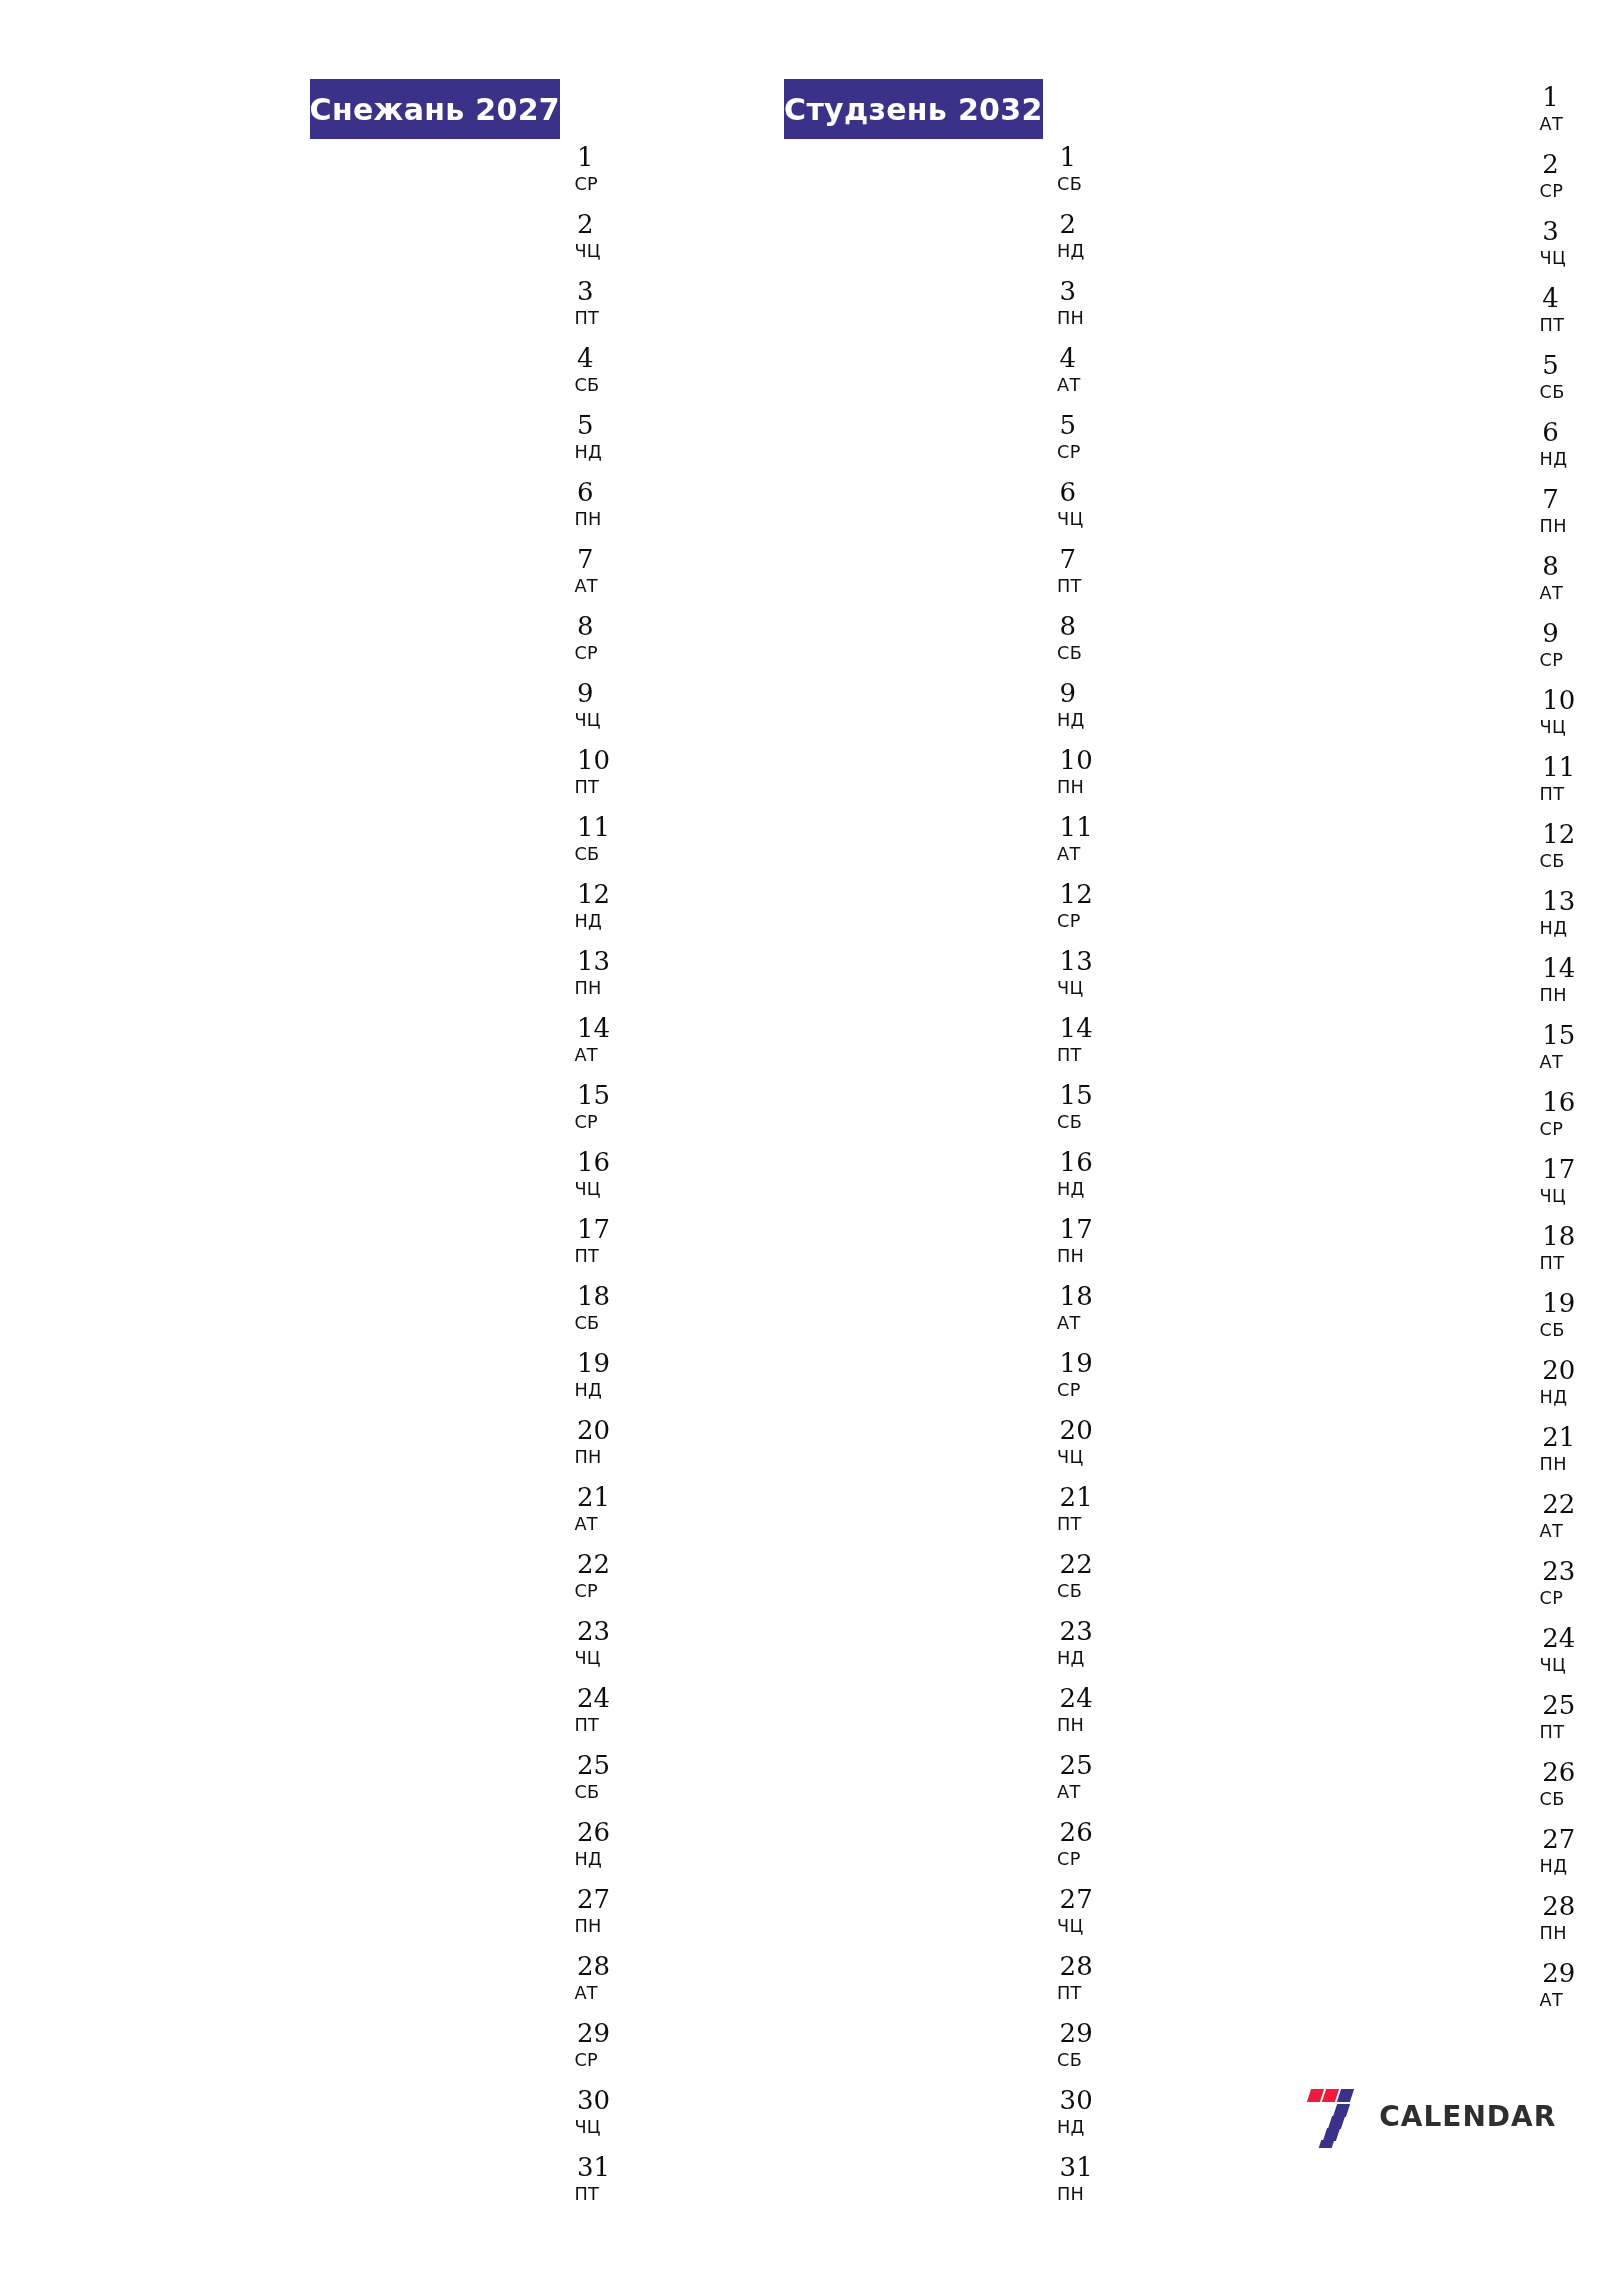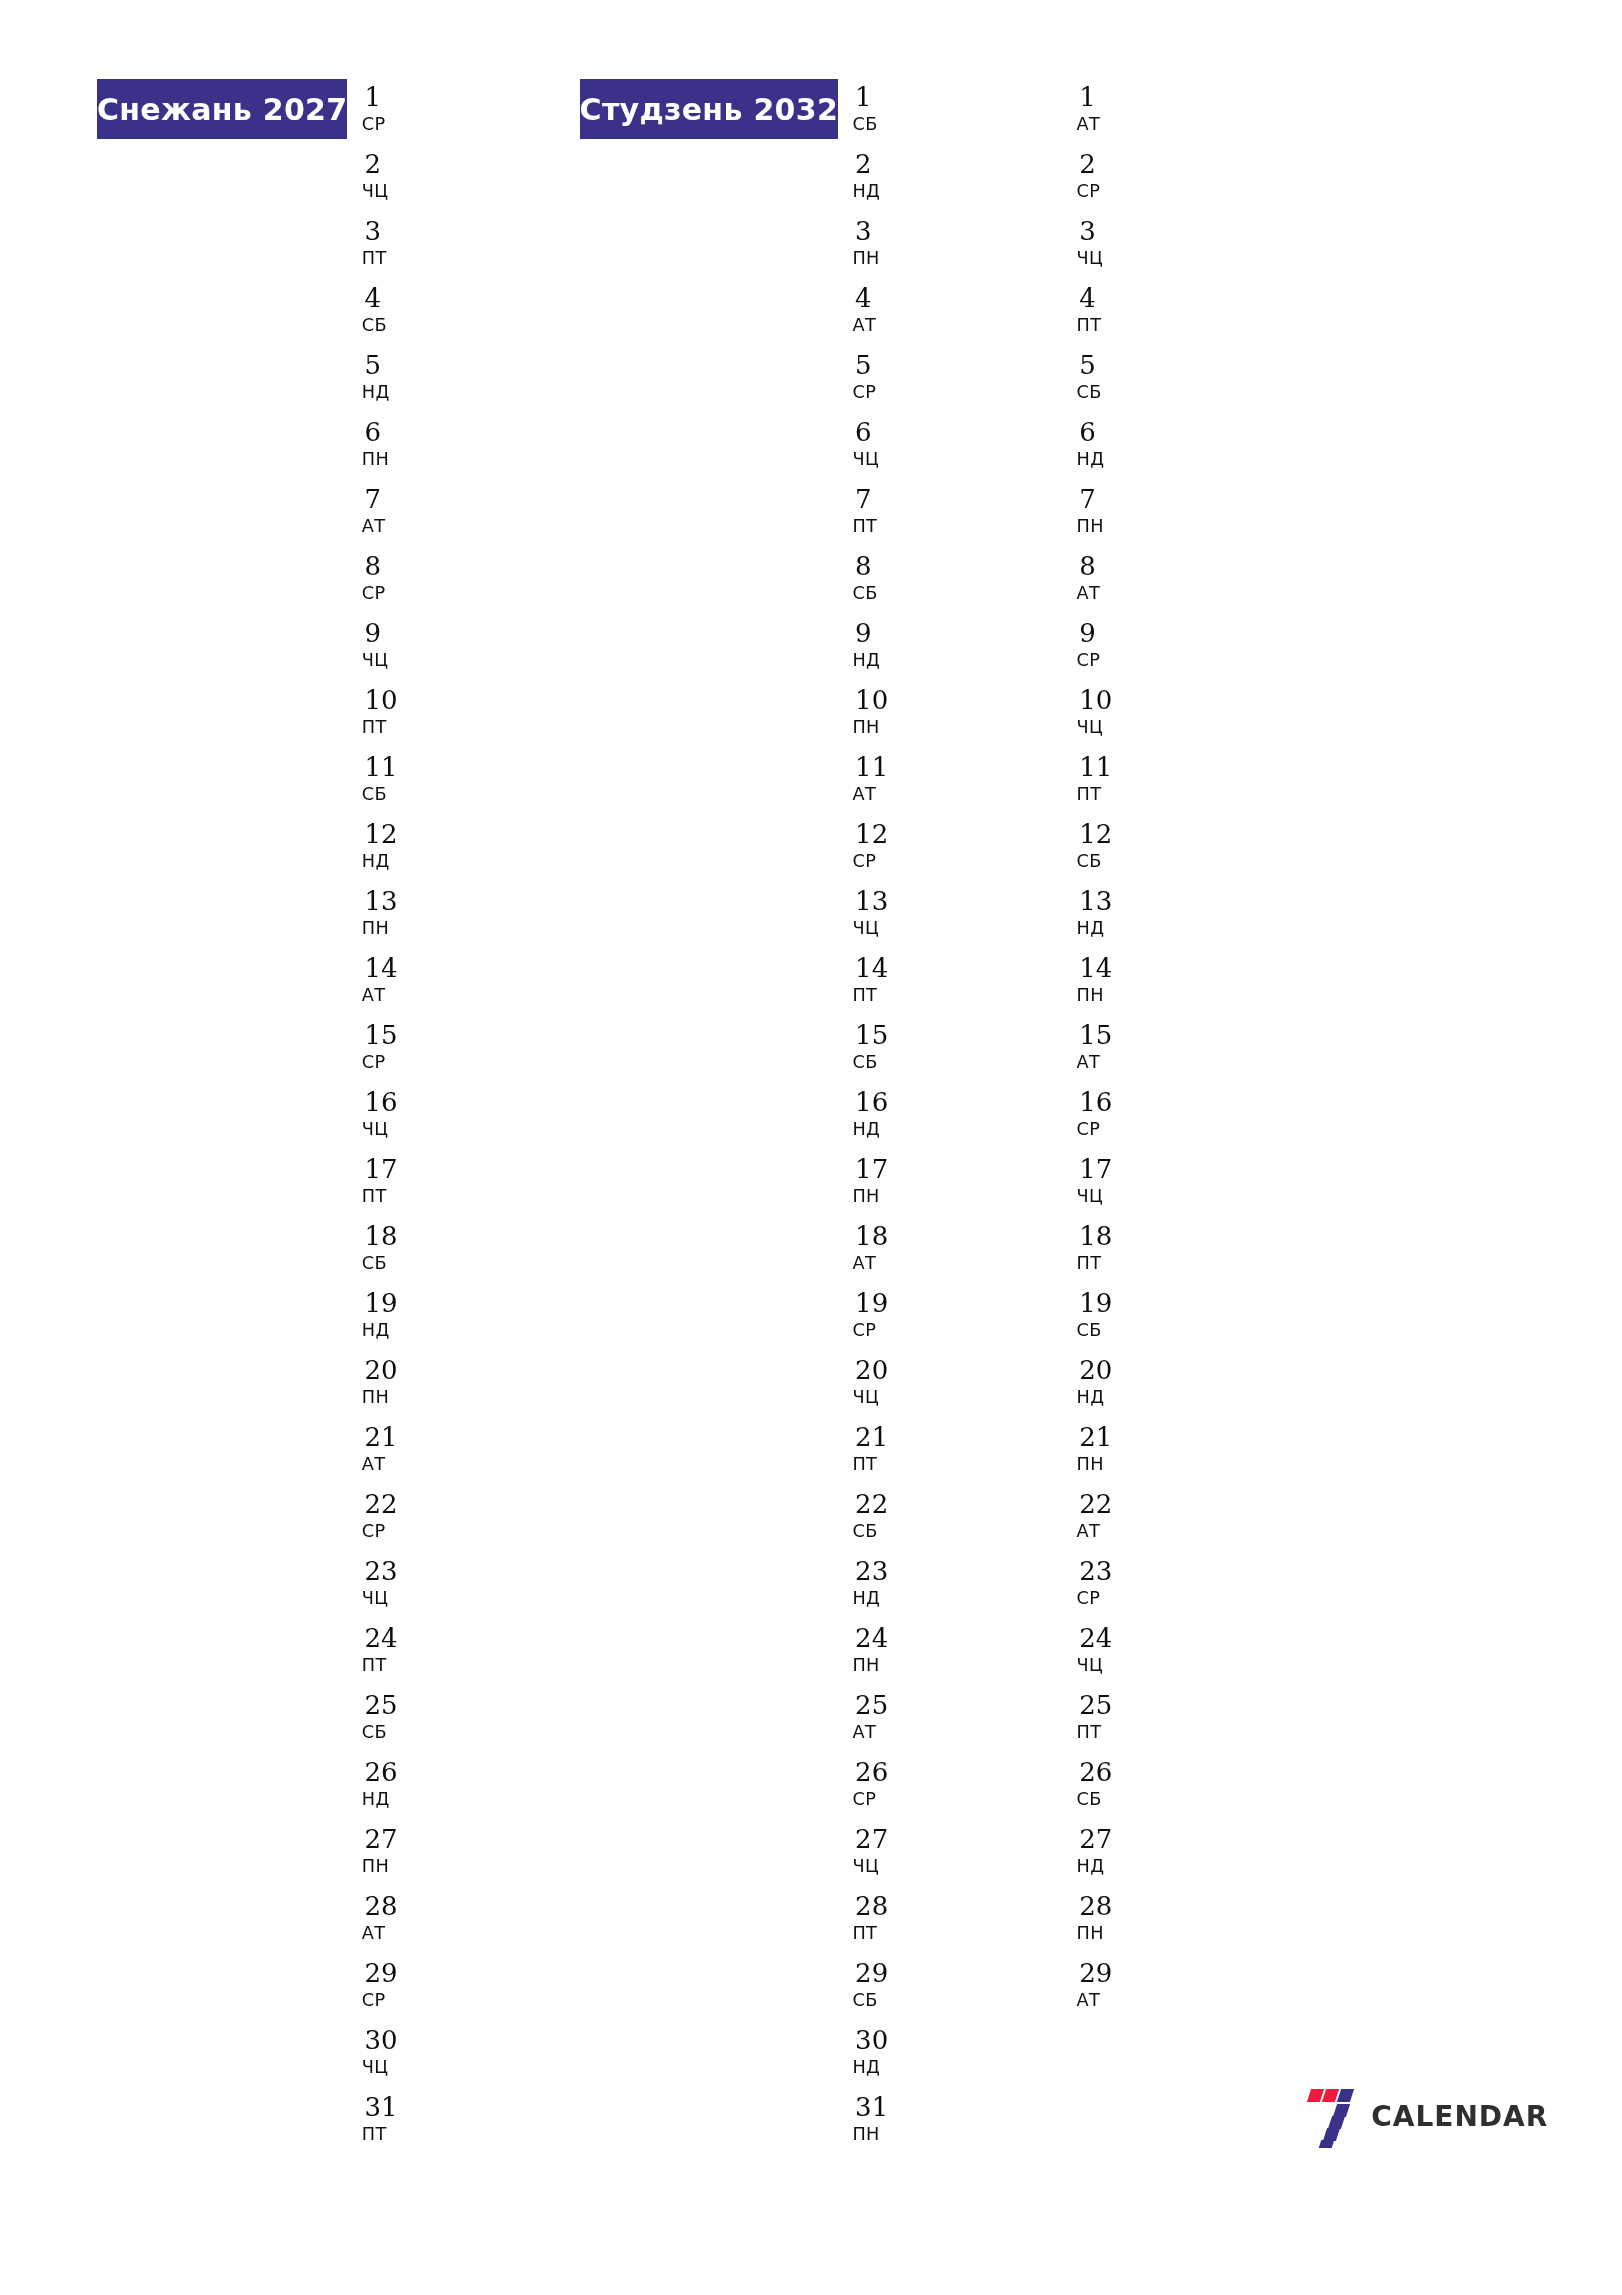--- a/index.html
+++ b/index.html
@@ -21,21 +21,22 @@
     top: 79px;
     width: 1429px;
     height: 2146px;
     display: flex;
     gap: 19.6px;
   }
 
   .month-col {
     width: 463px;
     display: flex;
-    flex-direction: row;
+    flex-direction: column;
+    align-items: flex-end;
   }
 
   .month-header {
     height: 60px;
     background: #3a3189;
     color: #ffffff;
     display: flex;
     align-items: center;
     justify-content: center;
     font-family: "DejaVu Sans", sans-serif;
@@ -104,20 +105,21 @@
     display: block;
     transform: skewX(-18deg);
   }
   .logo-word {
     font-family: "DejaVu Sans", sans-serif;
     font-size: 28px;
     font-weight: 700;
     letter-spacing: 1px;
     color: #2f2f2f;
     white-space: nowrap;
+    margin-left: 8px;
   }
 </style>
 </head>
 <body>
 
 <div id="planner">
     <div class="month-col">
       <div class="month-header">Снежань 2027</div>
       <div class="days">
         <div class="day-row">

